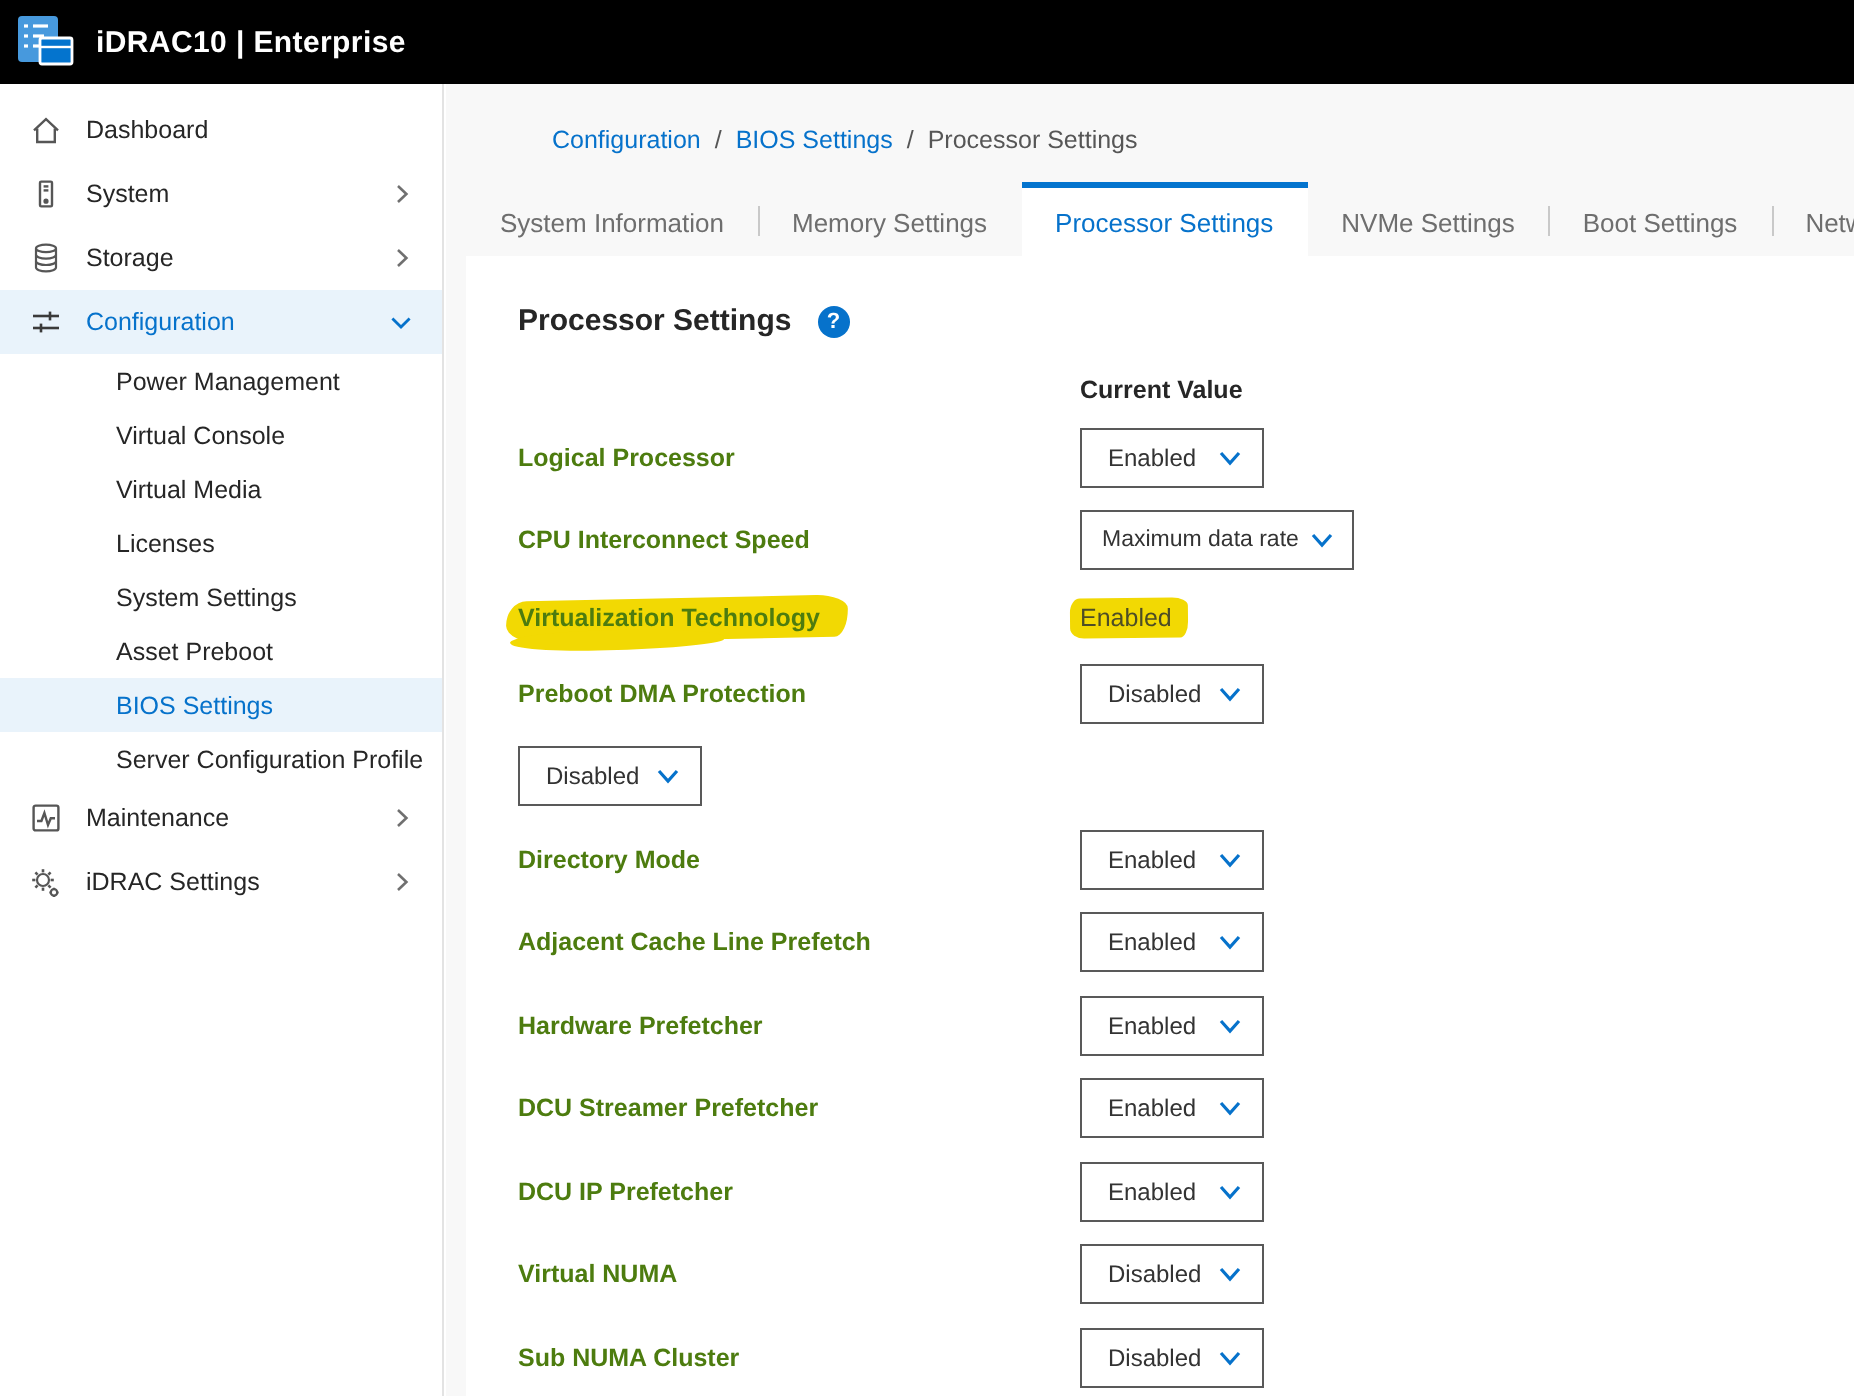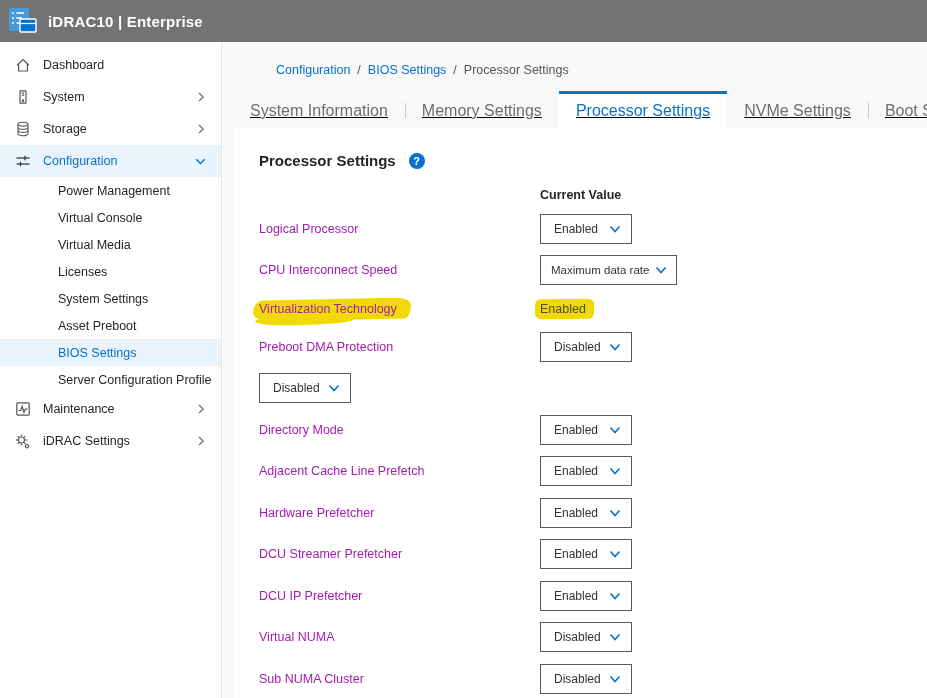--- a/index.html
+++ b/index.html
@@ -1,21 +1,21 @@
 <!DOCTYPE html>
 <html><head>
 <meta charset="utf-8">
 <style>
   * { margin:0; padding:0; box-sizing:border-box; }
   html,body { width:927px; height:698px; overflow:hidden; background:#fff;
     font-family:"Liberation Sans", sans-serif; -webkit-font-smoothing:antialiased; }
 
   
   .app-header { position:absolute; left:0; top:0; width:927px; height:42px;
-    background:#737373; display:flex; align-items:center; padding-left:8px; }
+    background:#000000; display:flex; align-items:center; padding-left:8px; }
   .logo { display:flex; align-items:center; margin-right:10px; }
   .app-title { color:#fff; font-size:15px; font-weight:bold; letter-spacing:.2px; }
 
   
   .sidebar { position:absolute; left:0; top:42px; width:222px; bottom:0;
     background:#fff; border-right:1px solid #E3E3E3; padding-top:7px; }
   .side-item { height:32px; display:flex; align-items:center; padding:0 14px;
     font-size:12.5px; color:#262626; cursor:pointer; }
   .side-item .icon { width:17px; margin-right:12px; display:flex; align-items:center; justify-content:center; }
   .side-item .lbl { flex:1; white-space:nowrap; }
@@ -24,40 +24,40 @@
   .side-item.expanded-active, .side-item.selected { background:#E9F3FB; color:#0672CB; }
 
   
   .content { position:absolute; left:223px; top:42px; right:0; bottom:0; background:#F8F8F8; }
   .breadcrumb { padding:21px 0 0 13px; font-size:12.5px; color:#565656;margin-left:40px; }
   .breadcrumb .crumb-link { color:#0672CB; cursor:pointer; }
   .breadcrumb .sep { margin:0 7px; color:#565656; }
   .breadcrumb .crumb-current { color:#565656; }
 
   .tabs { display:flex; margin:14px 0 0 10px; height:38px; align-items:stretch;
-    font-size:16px; width:694px; width:calc(100% - 10px); overflow:hidden;text-decoration:underline; }
+    font-size:13px; width:694px; width:calc(100% - 10px); overflow:hidden; }
   .tab { display:flex; align-items:center; padding:0 17px; color:#6E6E6E; cursor:pointer;
     border-top:3px solid transparent; border-bottom:1px solid #D9D9D9; position:relative;
     white-space:nowrap; }
   .tab + .tab::before { content:""; position:absolute; left:0; top:9px; bottom:10px;
     width:1px; background:#C9C9C9; }
   .tab.active { background:#fff; color:#0672CB; border-top:3px solid #0474CE; border-bottom:1px solid #fff; }
   .tab.active::before, .tab.active + .tab::before { display:none; }
   .tabs-filler { flex:1; border-bottom:1px solid #D9D9D9; }
 
   .panel { position:absolute; left:10px; top:86px; right:0; bottom:0; background:#fff; overflow:hidden; }
   .panel-title-row { display:flex; align-items:center; gap:13px; padding:24px 0 0 26px; }
   .panel-title { font-size:15px; font-weight:bold; color:#262626; }
   .help { width:16px; height:16px; border-radius:50%; background:#0672CB; color:#fff;
     font-size:11px; font-weight:bold; display:flex; align-items:center; justify-content:center; cursor:pointer; }
   .col-header { margin:19px 16px 0 307px; font-size:12.5px; font-weight:bold; color:#262626; }
   .rows { margin-top:6px; }
   .row { display:flex; align-items:center; height:41.5px; padding-left:26px; }
   .row.text-row { height:35px; }
-  .row-label { width:281px; font-size:12.5px; font-weight:normal; color:#a21caf; }
+  .row-label { width:281px; font-size:12.5px; font-weight:bold; color:#4d7c0f; }
   .dropdown { width:92px; height:30px; border:1px solid #595959; background:#fff;
     display:flex; align-items:center; justify-content:space-between;
     padding:0 9px 0 13px; font-size:12px; color:#333; cursor:pointer; }
   .dropdown.wide { width:137px; padding:0 8px 0 10px; font-size:11.5px; }
   .plain-value { font-size:12.5px; color:#4D4D26; }
 
   
   .marker { position:relative; z-index:0; display:inline-block; }
   .marker::before { content:""; position:absolute; z-index:-1; background:#F2D903;
     left:-6px; right:-14px; top:-3px; bottom:-4px;

